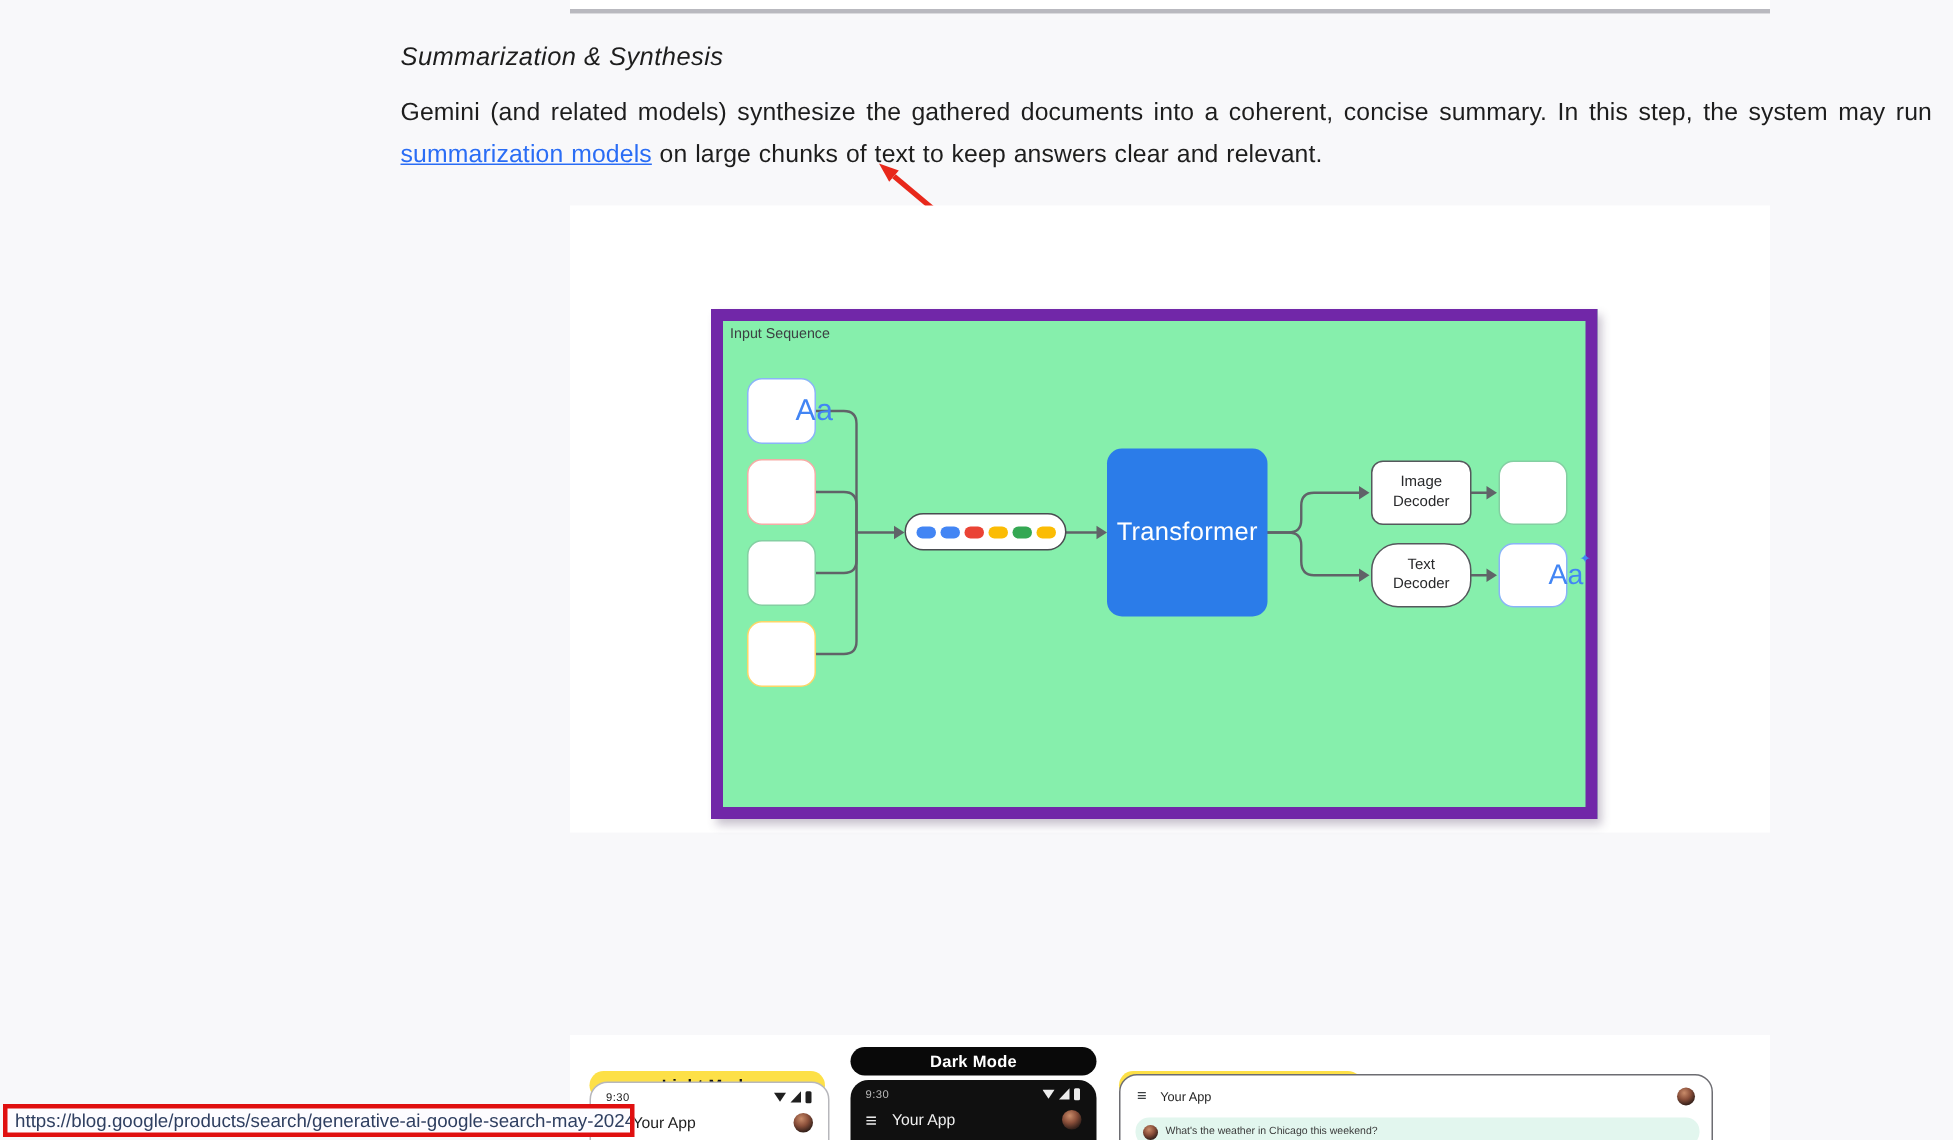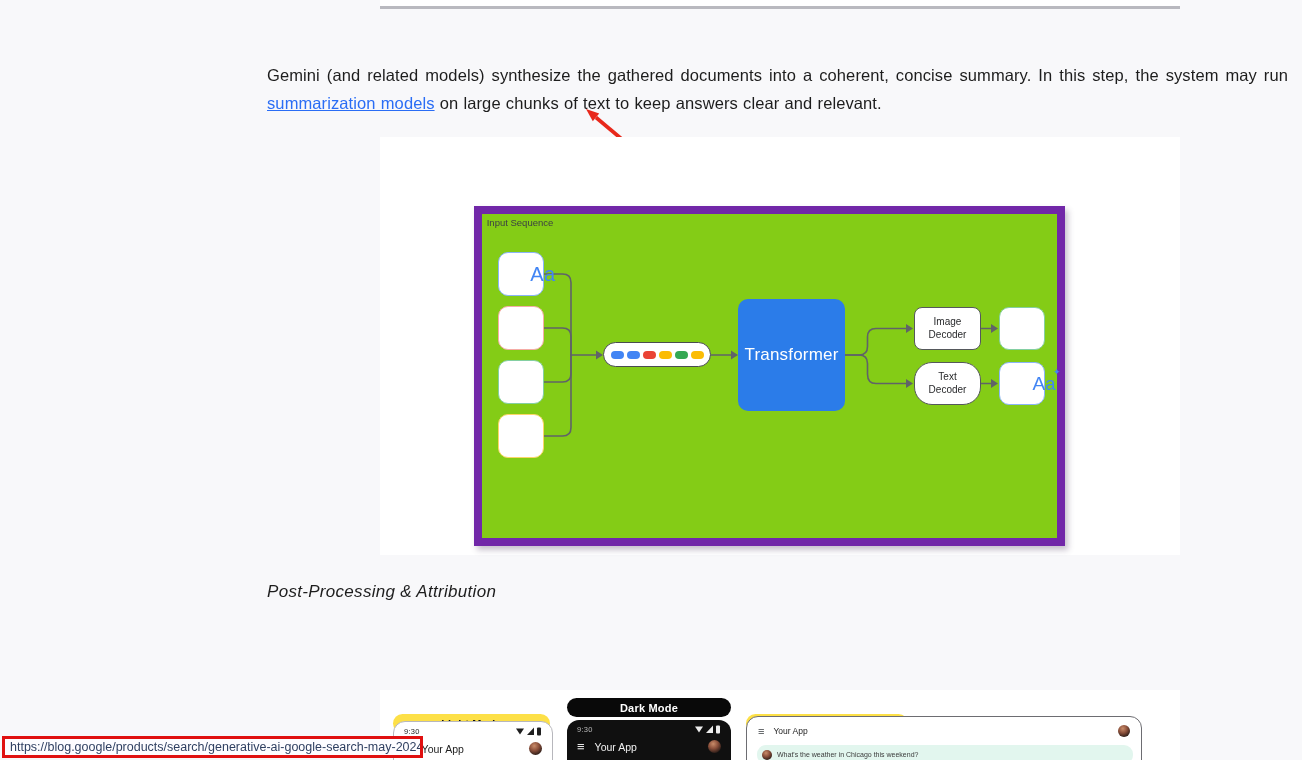--- a/index.html
+++ b/index.html
@@ -21,21 +21,21 @@
 
   
   .red-arrow { position:absolute; left:577px; top:104px; }
 
   
   .figure { position:absolute; background:#ffffff; }
   .fig1 { left:380px; top:137px; width:800px; height:418px; }
   .fig2 { left:380px; top:690px; width:800px; height:90px; }
 
   
-  .frame { position:absolute; left:94px; top:69px; width:591px; height:340px; border:8px solid #7127a8; background:#84cc16; box-shadow:3px 4px 6px rgba(70,50,90,.30); }
+  .frame { position:absolute; left:94px; top:69px; width:591px; height:340px; border:8px solid #7127a8; background:#86efac; box-shadow:3px 4px 6px rgba(70,50,90,.30); }
   .connectors { position:absolute; left:0; top:0; }
   .input-label { position:absolute; left:3px; top:3px; width:70px; text-align:center; font-size:9.5px; line-height:12.5px; color:#3c4043; }
   .inbox, .outbox { position:absolute; background:#fff; display:flex; align-items:center; justify-content:center;padding-left:44px; }
   .inbox { left:16px; width:44px; height:44px; border-radius:10px; }
   .b-blue  { border:1.4px solid #8ab4f8; }
   .b-red   { border:1.4px solid #f5aca6; }
   .b-green { border:1.4px solid #84cfa2; }
   .b-yellow{ border:1.4px solid #fcd667; }
   .ib1 { top:38px; } .ib2 { top:92px; } .ib3 { top:146px; } .ib4 { top:200px; }
   .aa-blue { font-size:20px; font-weight:500; color:#4285f4; letter-spacing:.5px; }
@@ -87,20 +87,21 @@
   .tooltip { position:absolute; left:2px; top:736px; width:421px; height:22px; background:#fdfcff; border:3px solid #e01010; display:flex; align-items:center; z-index:30; }
   .tooltip span { font-size:12.5px; color:#2f3f61; padding-left:5px; white-space:nowrap; overflow:hidden; }
 </style>
 </head>
 <body>
 
 <div class="page">
 
   <div class="top-sliver"></div>
 
+  <h3 class="sec-heading h1pos">Summarization &amp; Synthesis</h3>
 
   <p class="para p1pos"><span>Gemini (and related models) synthesize the gathered documents into a coherent, concise summary. In this step, the system may run </span><a class="link">summarization models</a><span> on large chunks of text to keep answers clear and relevant.</span></p>
 
   <svg class="red-arrow" width="60" height="48" viewBox="0 0 60 48">
     <line x1="53" y1="42" x2="19" y2="13.5" stroke="#e8281b" stroke-width="3.6"></line>
     <polygon points="9,5 22.2,9.6 15.8,17.2" fill="#e8281b"></polygon>
   </svg>
 
   <div class="figure fig1">
     <div class="frame">
@@ -181,21 +182,20 @@
       <div class="outbox b-blue o2">
         <div class="aa-wrap">
           <span class="aa-sm">Aa</span>
           <span class="sparkle">✦</span>
         </div>
       </div>
 
     </div>
   </div>
 
-  <h3 class="sec-heading h2pos">Post-Processing &amp; Attribution</h3>
 
 
   <div class="figure fig2">
     <div class="mode-pill mp-light mp1">Light Mode</div>
     <div class="mode-pill mp-dark mp2">Dark Mode</div>
     <div class="mode-pill mp-light mp3">Light Mode</div>
 
     <div class="phone ph1">
       <div class="statusrow">
         <span class="time">9:30</span>

